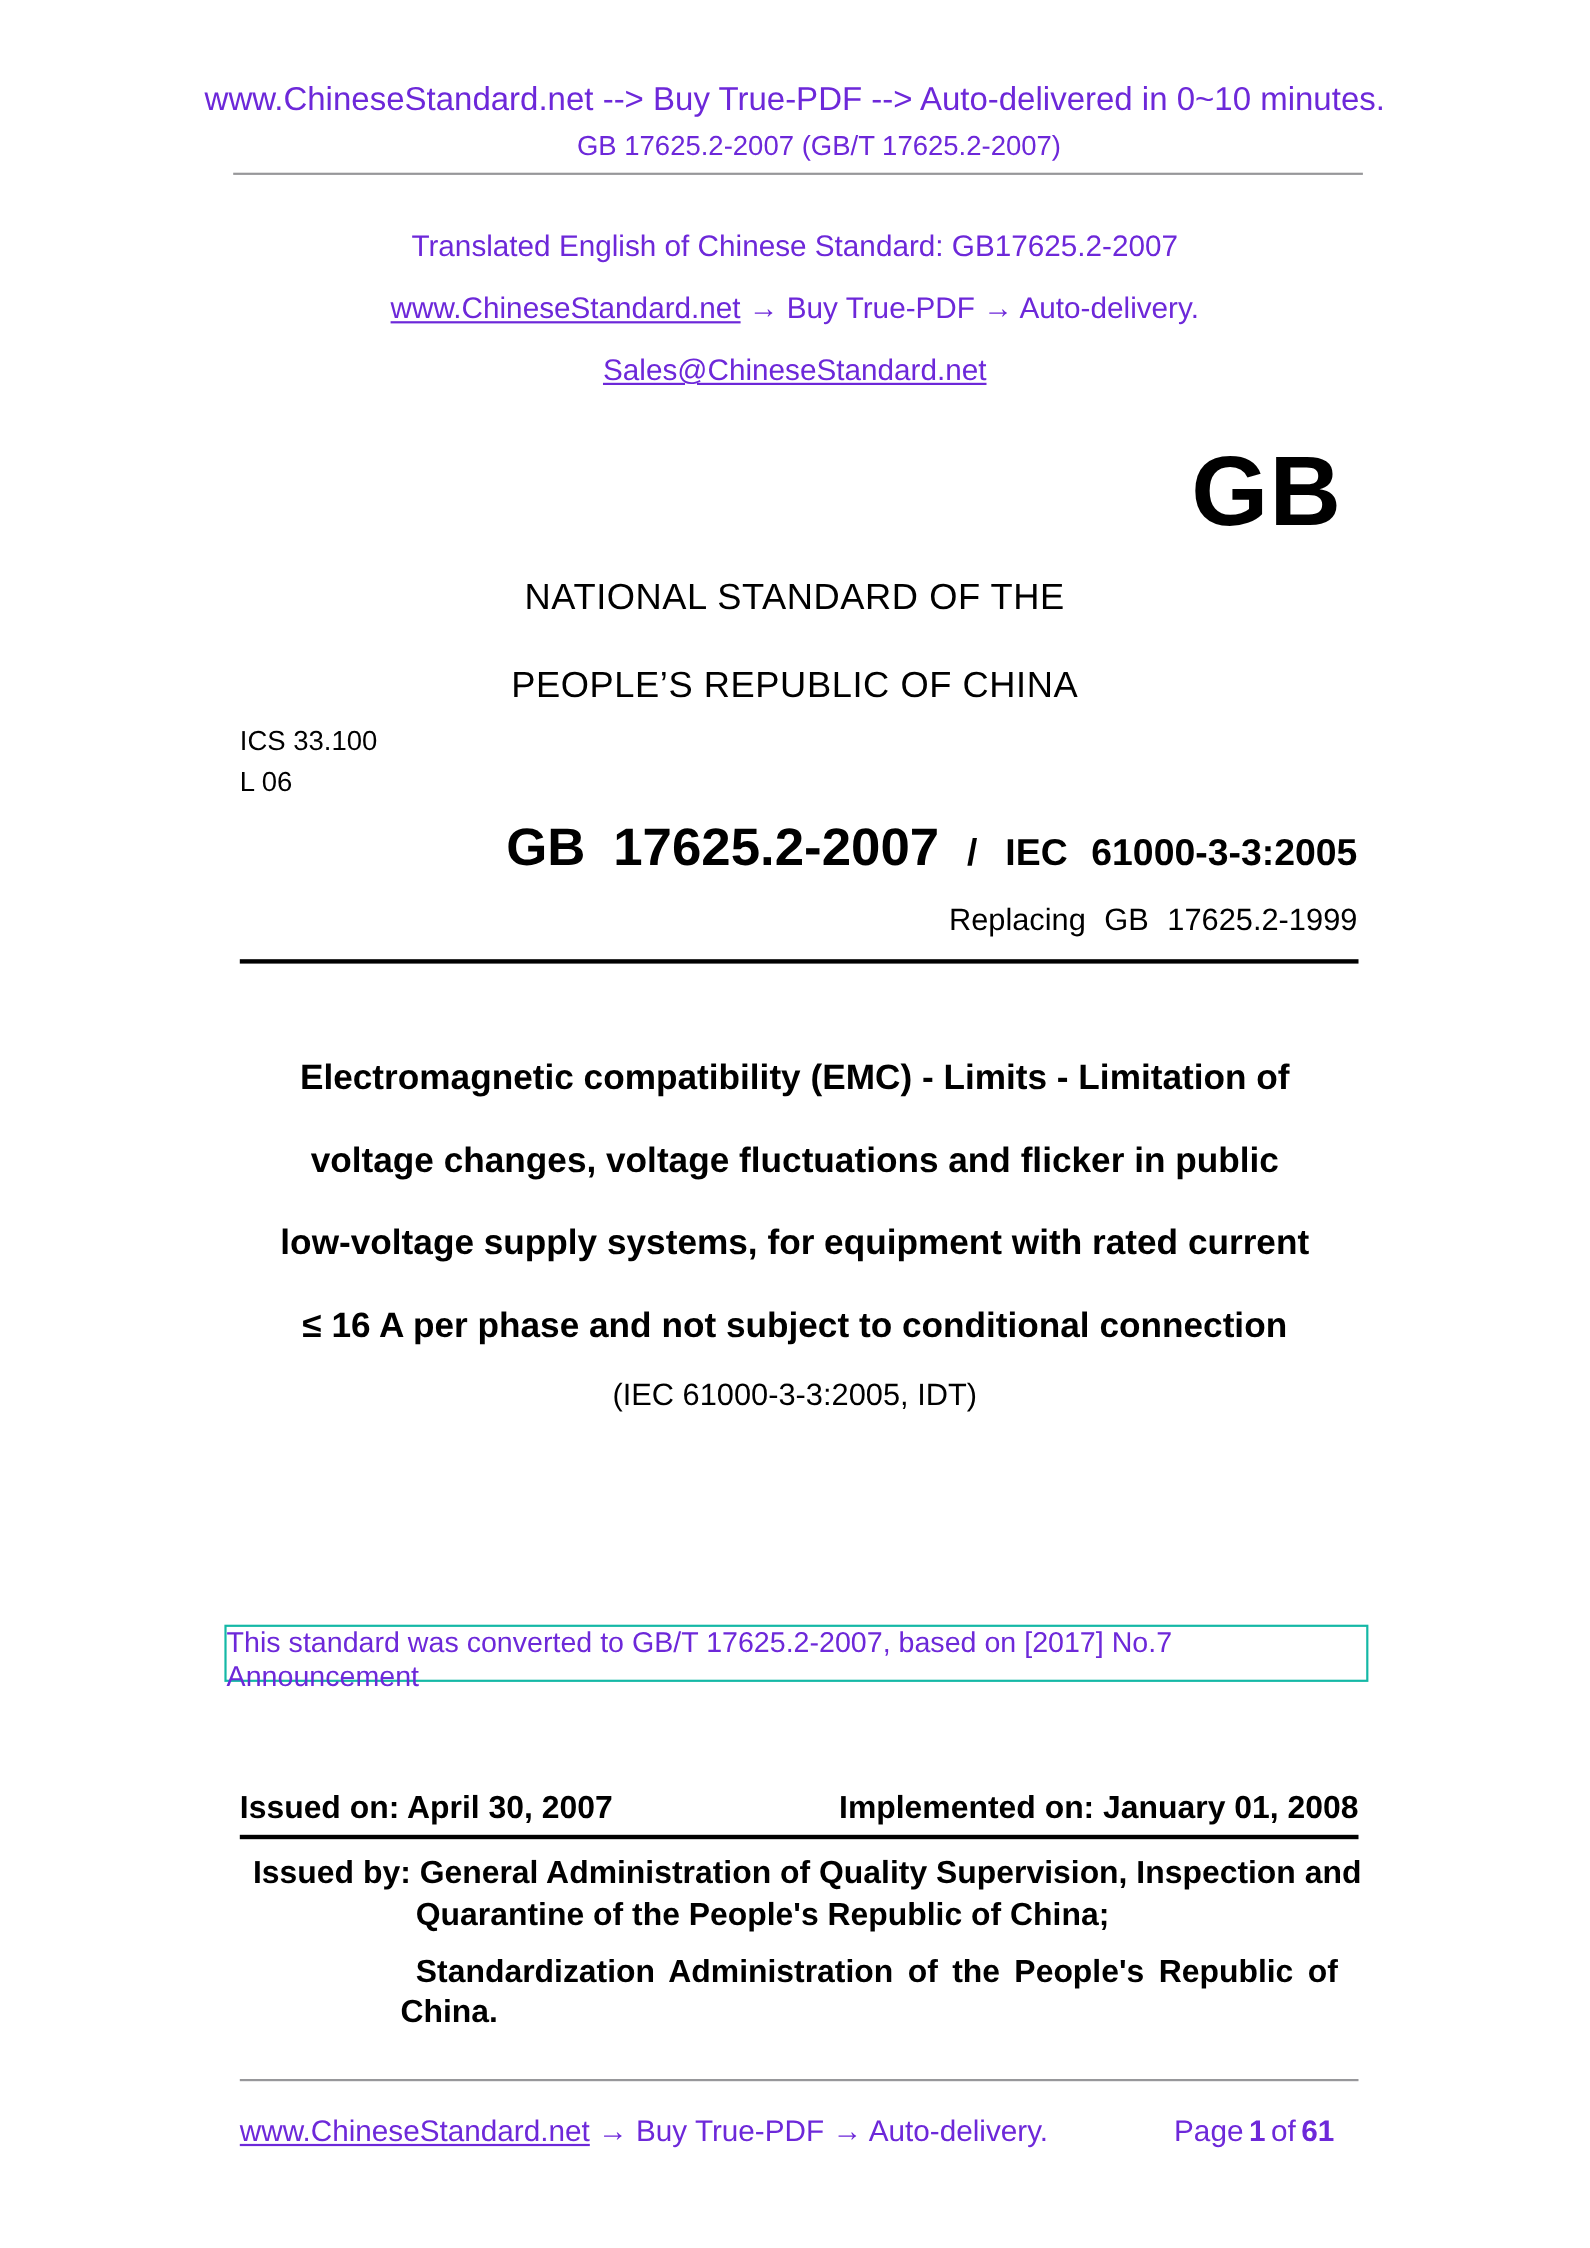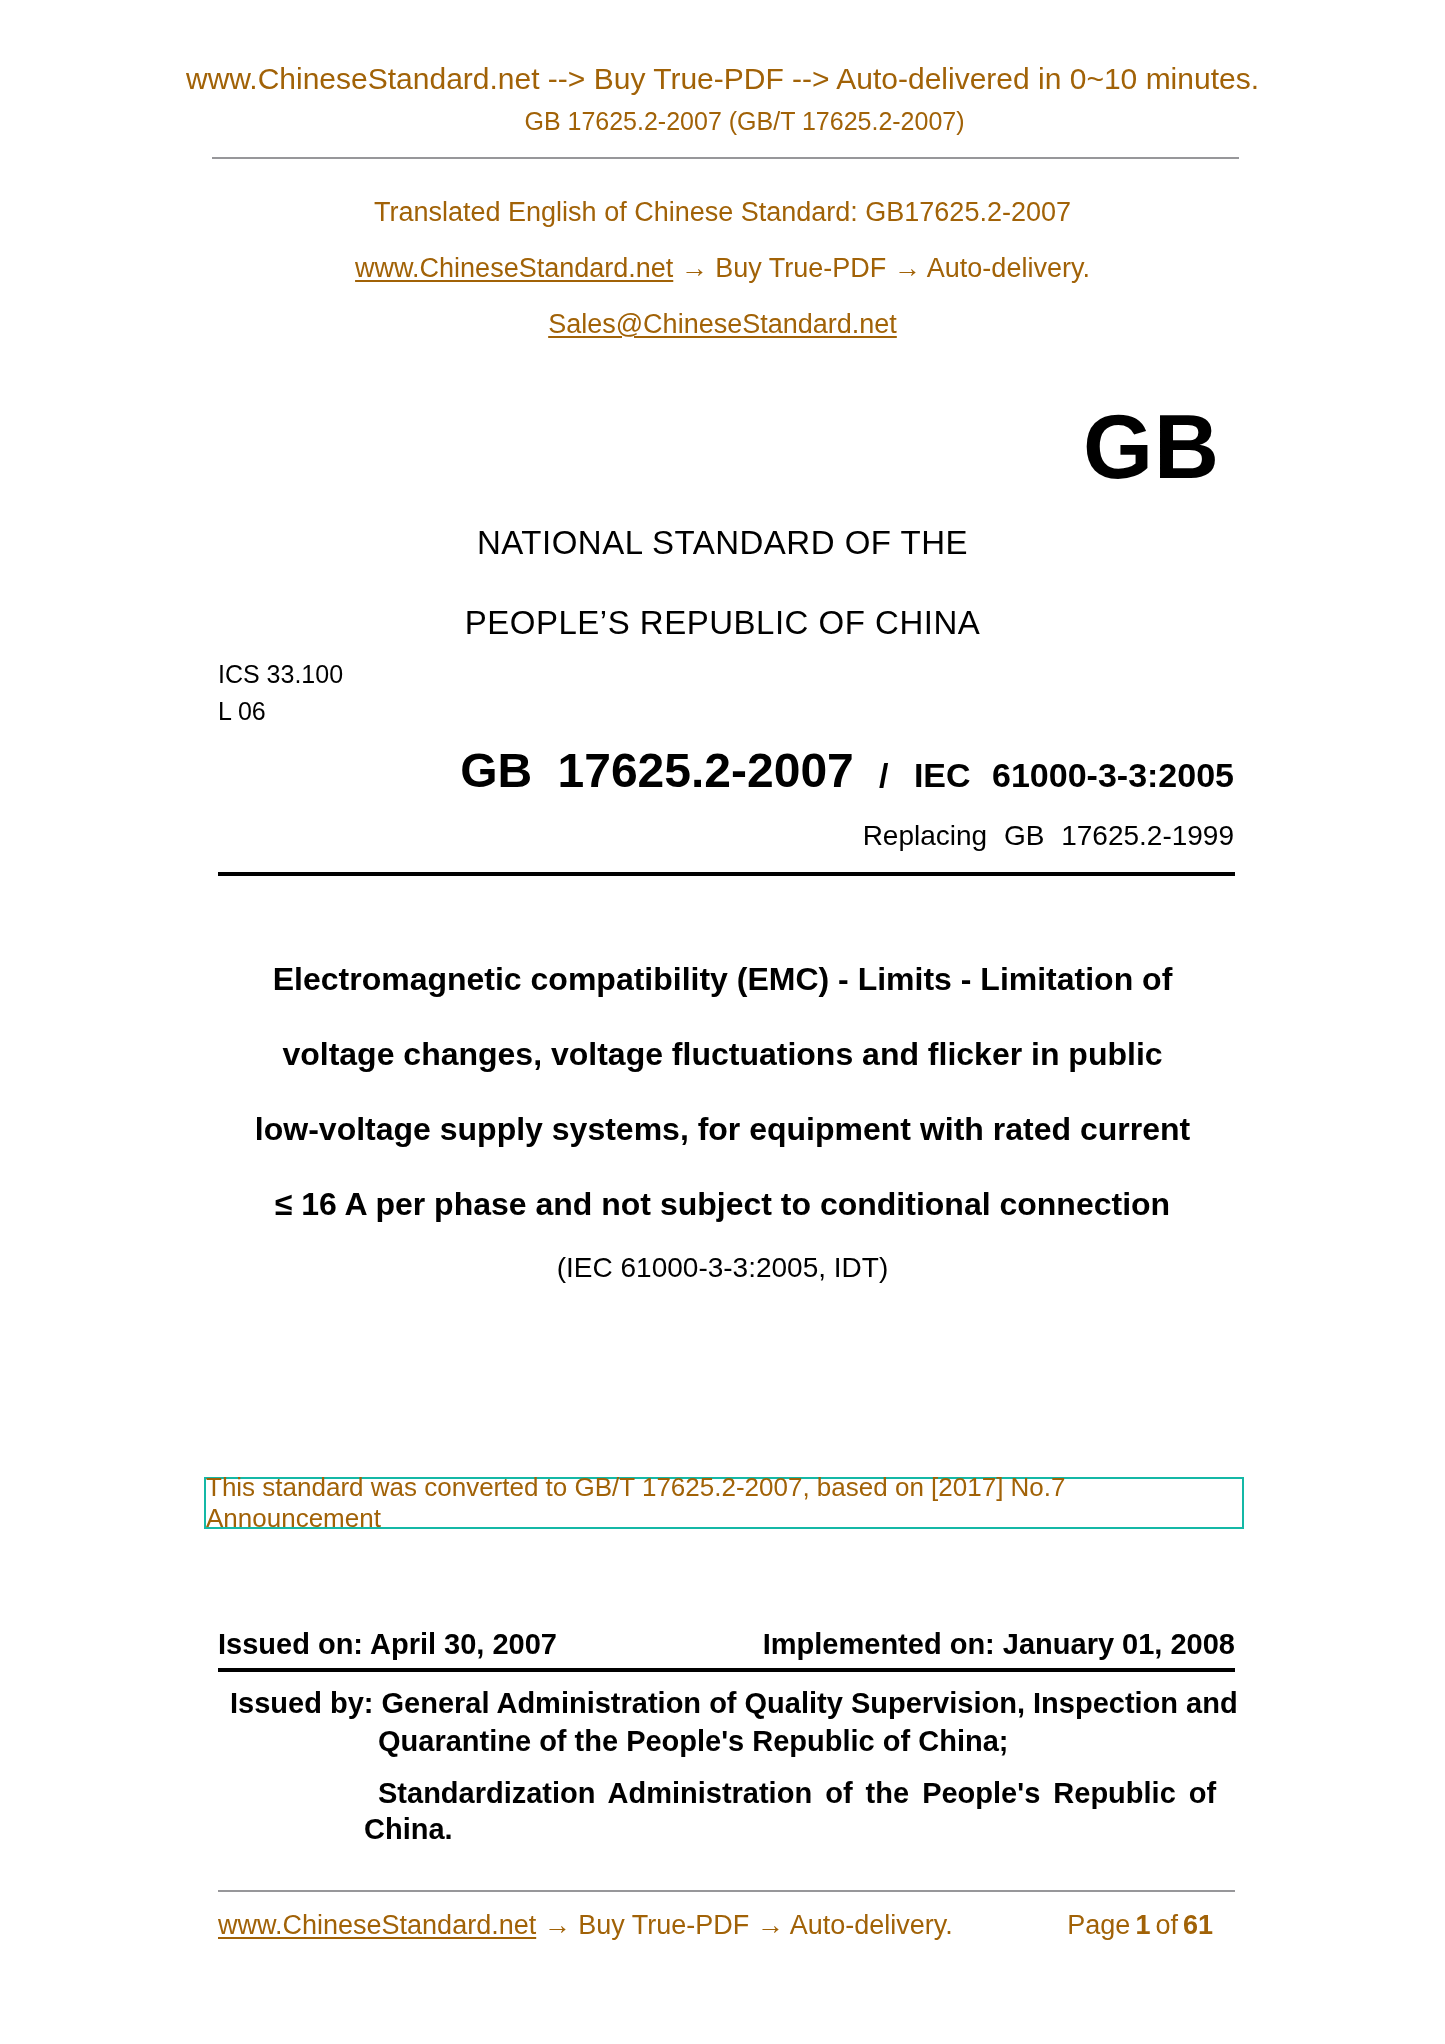--- a/index.html
+++ b/index.html
@@ -10,21 +10,21 @@
   }
   .page {
     position: relative;
     width: 1445px;
     height: 2044px;
     background: #ffffff;
     overflow: hidden;
   }
   .abs { position: absolute; }
   .center { left: 0; width: 1445px; text-align: center; }
-  .gray { color: #a16207; }
+  .gray { color: #6d28d9; margin-top: 12px; }
   .rule { position: absolute; }
   .rule.thin { height: 2px; background: #97979a; }
   .rule.thick { height: 4px; background: #000; }
   .underlined { text-decoration: underline; text-underline-offset: 3px; cursor: pointer; }
 
   .hdr1 { top: 62px; font-size: 30px; }
   .hdr2 { top: 107px; font-size: 25px; padding-left: 44px; }
   .rule-header { top: 157px; left: 212px; width: 1027px; }
 
   .translated { top: 197px; font-size: 27px; }

